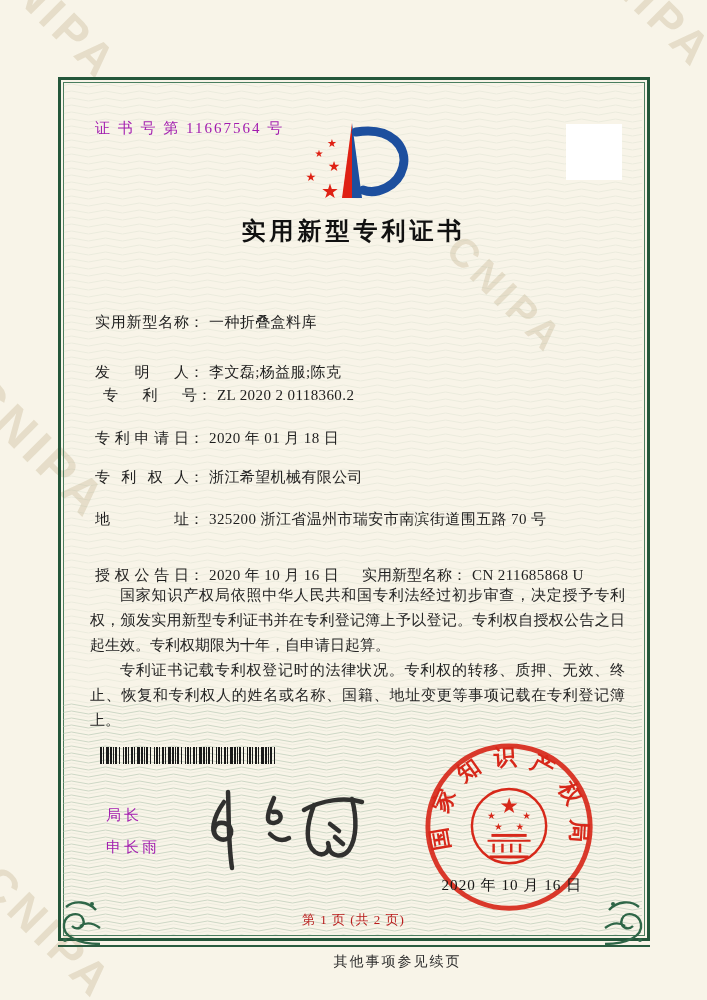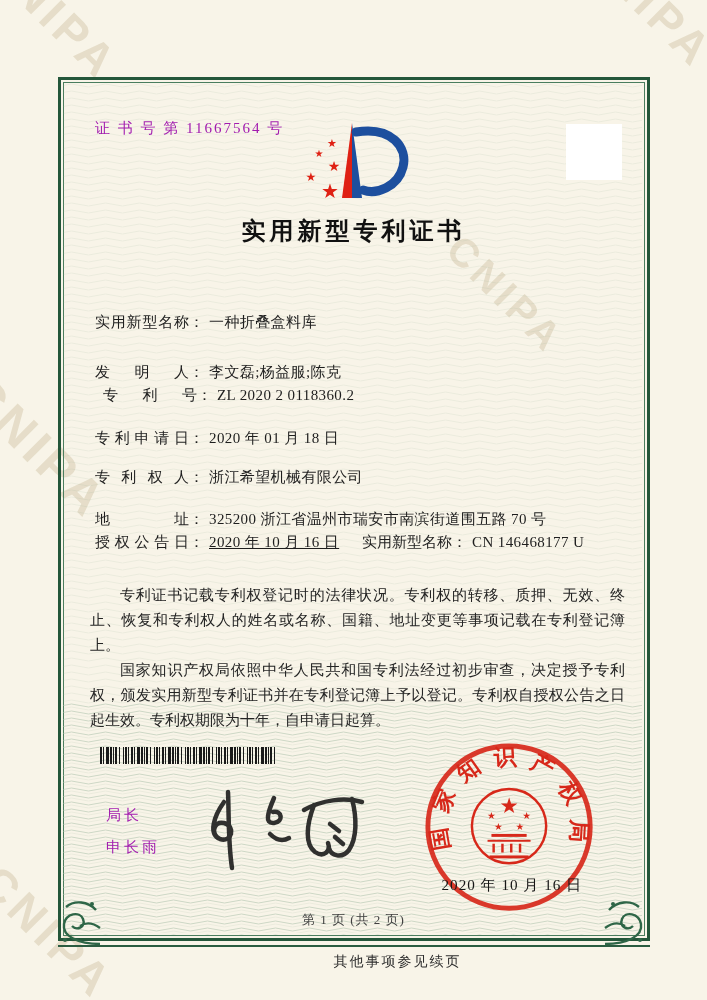--- a/index.html
+++ b/index.html
@@ -34,21 +34,21 @@
     font-size:15px; line-height:25px; text-align:justify; color:#242424;
   }
   .body-text p{margin:0; text-indent:2em;}
   .barcode{position:absolute; left:100px; top:747px;}
   .director{position:absolute; left:106px; font-family:"Liberation Sans","DejaVu Sans",sans-serif;
     font-size:15px; color:#a21caf; letter-spacing:3px;}
   .signature{position:absolute; left:192px; top:786px;}
   .seal{position:absolute; left:423px; top:741px;}
   .flourish{position:absolute; top:898px;}
   .page-info{position:absolute; left:0; top:911px; width:707px; text-align:center;
-    font-size:13px; color:#404040; letter-spacing:1px;}
+    font-size:13px; color:#b91c1c; letter-spacing:1px;}
   .continuation{position:absolute; left:0; top:953px; width:707px; text-align:center;
     font-size:14px; color:#2d2d2d; letter-spacing:2px;margin-left:44px;}
 </style>
 </head>
 <body>
 
 <div class="page">
 
   <div class="wm" style="left:-30px; top:-14px; font-size:46px;">CNIPA</div>
   <div class="wm" style="left:565px; top:-26px; font-size:46px;">CNIPA</div>
@@ -106,30 +106,30 @@
   </div>
   <div class="frow" style="top:429px;">
     <span class="flabel">专利申请日</span><span class="fcolon">：</span><span class="fval">2020 年 01 月 18 日</span>
   </div>
   <div class="frow" style="top:468px;">
     <span class="flabel">专利权人</span><span class="fcolon">：</span><span class="fval">浙江希望机械有限公司</span>
   </div>
   <div class="frow" style="top:510px;">
     <span class="flabel">地址</span><span class="fcolon">：</span><span class="fval">325200 浙江省温州市瑞安市南滨街道围五路 70 号</span>
   </div>
-  <div class="frow" style="top:533px;text-decoration:underline;">
+  <div class="frow" style="top:566px;">
     <span class="flabel">授权公告日</span><span class="fcolon">：</span><span class="fval">2020 年 10 月 16 日</span>
     <span class="fgroup2">
-      <span>实用新型名称</span><span>：</span><span class="fval">CN 146468177 U</span>
+      <span>实用新型名称</span><span>：</span><span class="fval">CN 211685868 U</span>
     </span>
   </div>
 
   <div class="body-text">
+    <p>国家知识产权局依照中华人民共和国专利法经过初步审查，决定授予专利权，颁发实用新型专利证书并在专利登记簿上予以登记。专利权自授权公告之日起生效。专利权期限为十年，自申请日起算。</p>
     <p>专利证书记载专利权登记时的法律状况。专利权的转移、质押、无效、终止、恢复和专利权人的姓名或名称、国籍、地址变更等事项记载在专利登记簿上。</p>
-    <p>国家知识产权局依照中华人民共和国专利法经过初步审查，决定授予专利权，颁发实用新型专利证书并在专利登记簿上予以登记。专利权自授权公告之日起生效。专利权期限为十年，自申请日起算。</p>
   </div>
 
   <div class="barcode">
     <svg width="182" height="17" viewBox="0 0 182 17">
         <rect x="0" y="0" width="2" height="17" fill="#1a1a1a"></rect>
         <rect x="3" y="0" width="1" height="17" fill="#1a1a1a"></rect>
         <rect x="6" y="0" width="3" height="17" fill="#1a1a1a"></rect>
         <rect x="10" y="0" width="2" height="17" fill="#1a1a1a"></rect>
         <rect x="13" y="0" width="1" height="17" fill="#1a1a1a"></rect>
         <rect x="15" y="0" width="2" height="17" fill="#1a1a1a"></rect>

